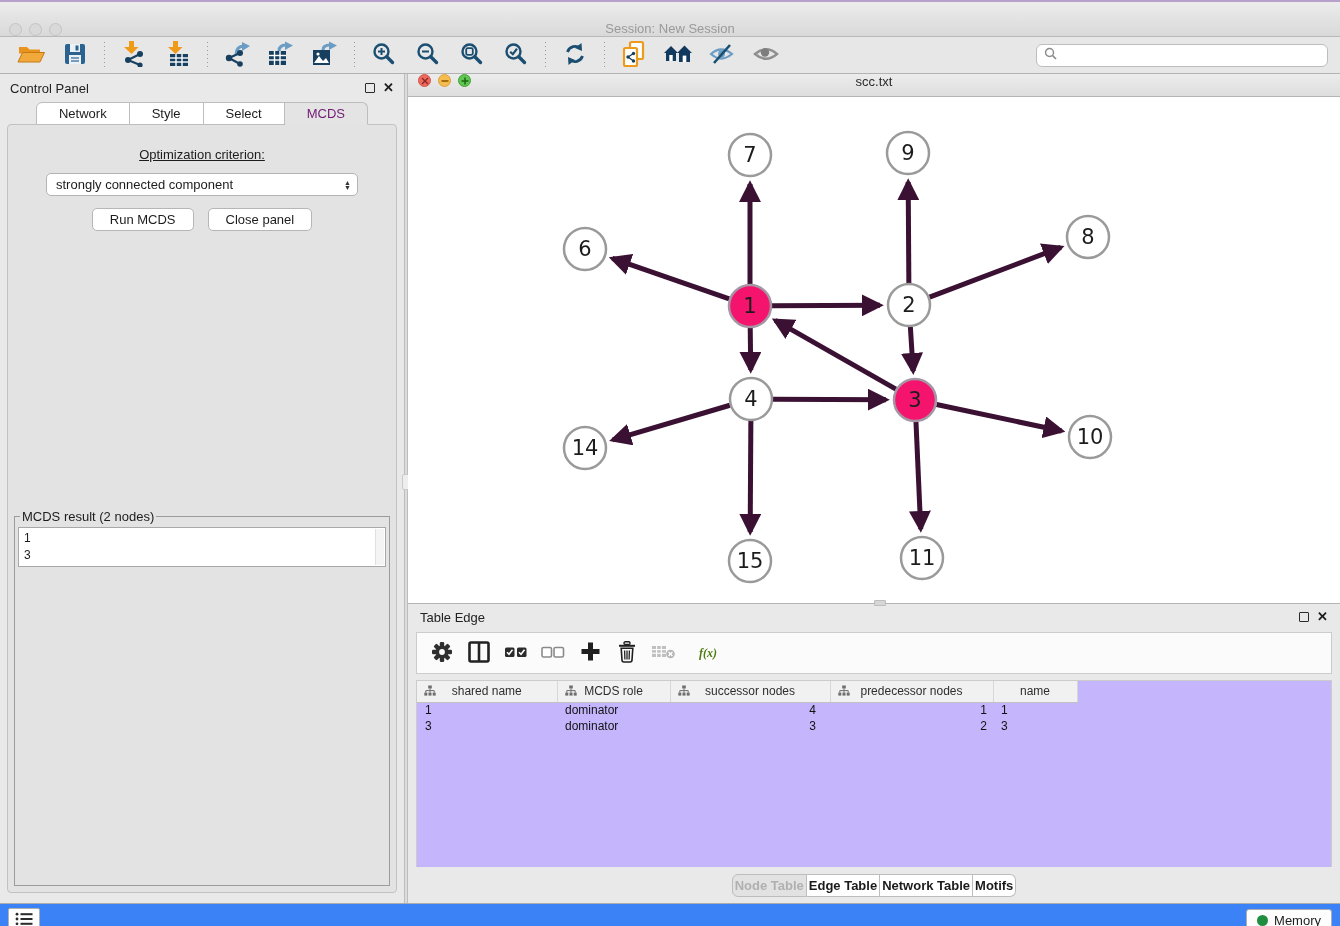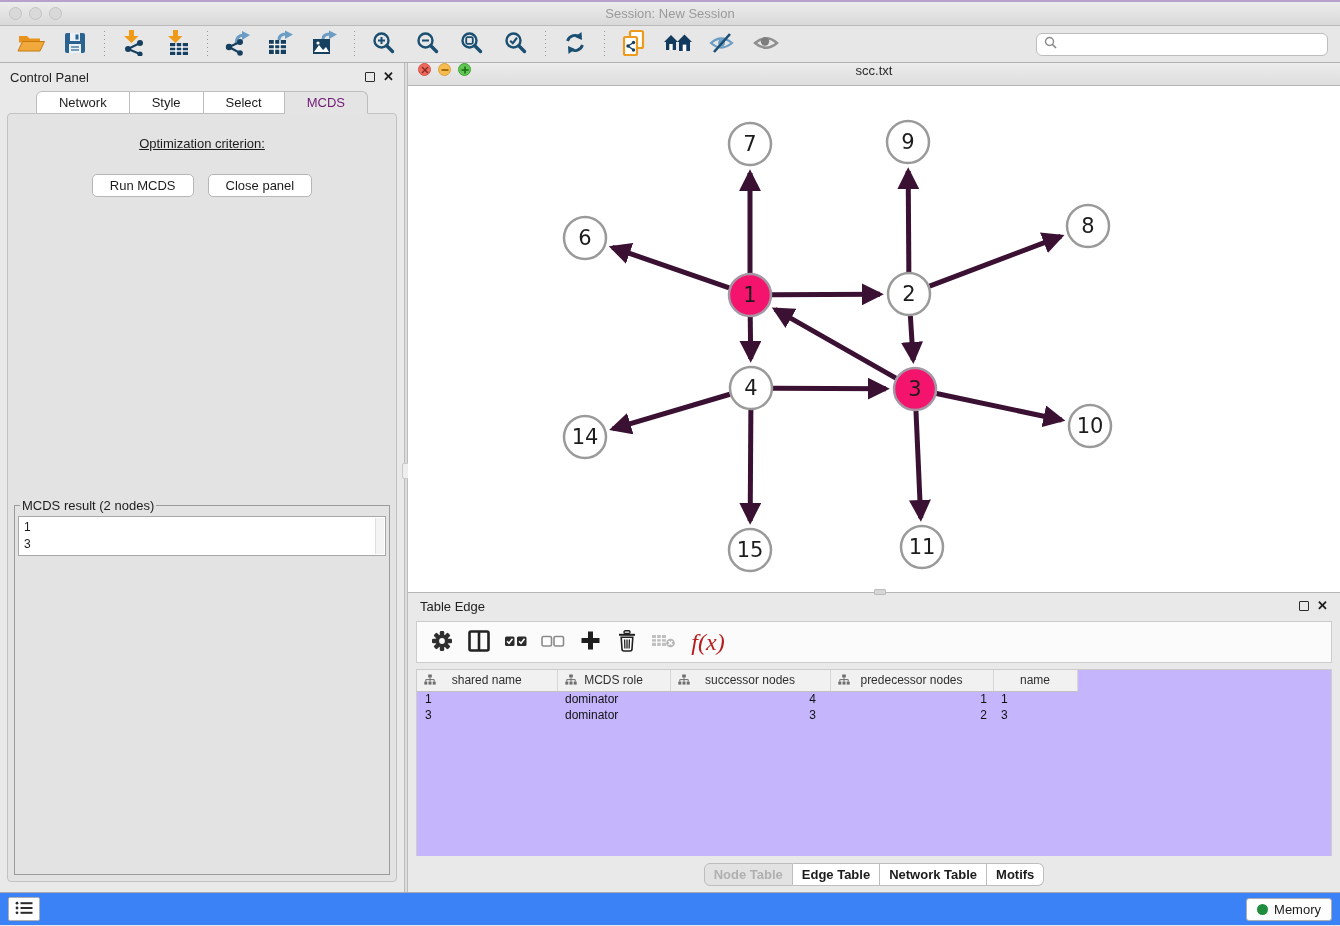--- a/index.html
+++ b/index.html
@@ -6,24 +6,24 @@
   html,body { width:1340px; height:926px; overflow:hidden; }
   body {
     font-family:"Liberation Sans", sans-serif;
     font-size:13px; color:#1c1c1c;
     background:#e8e8e8;
     -webkit-font-smoothing:antialiased;
   }
 
   
   .titlebar{
-    height:26px; border-top:2px solid #b6a0cc;
+    height:37px; border-top:2px solid #b6a0cc;
     background:linear-gradient(#ececec,#d9d9d9);
     border-bottom:1px solid #b9b9b9;
-    display:flex; align-items:center; position:relative;
+    display:flex; align-items:flex-end; position:relative;
   }
   .titlebar .traffic-inactive{ display:flex; gap:7px; margin-left:9px; }
   .dot-inactive{ width:13px; height:13px; border-radius:50%; background:#d9d9d9; border:1px solid #c3c3c3; }
   .titlebar .win-title{
     position:absolute; left:0; right:0; text-align:center;
     color:#9a9a9a; font-size:13px;
   }
 
   
   .toolbar{
@@ -111,34 +111,34 @@
   .h-handle{ position:absolute; bottom:-3px; left:50%; width:12px; height:6px; background:#d6d6d6; border:1px solid #bdbdbd; border-radius:1px; z-index:3;}
 
   
   .table-panel{ flex:1; background:#e9e9e9; display:flex; flex-direction:column; }
   .tp-header{ height:26px; display:flex; align-items:center; padding:0 12px; }
   .tp-toolbar{
     margin:2px 8px 0 8px; height:42px; background:#fbfbfb;
     border:1px solid #cccccc; display:flex; align-items:center; padding:0 10px; gap:7px;
   }
   .tp-btn{ width:30px; height:30px; display:flex; align-items:center; justify-content:center; cursor:pointer; }
-  .fx-label{ font-family:"Liberation Serif", serif; font-style:italic; font-size:24px; color:#b91c1c; }
+  .fx-label{ font-family:"Liberation Serif", serif; font-style:italic; font-size:12px; color:#4d7c0f;font-weight:bold; }
   .tp-tablewrap{ margin:6px 8px 0 8px; flex:1; background:#c4b5fd; border:1px solid #cccccc; border-bottom:none; overflow:hidden; }
   table.node-table{ border-collapse:collapse; font-size:12px; table-layout:fixed; }
   table.node-table th{
     height:21px; background:#f1f1f1; border-bottom:1px solid #c2c2c2; border-right:1px solid #d7d7d7;
     font-weight:normal; color:#2e2e2e; text-align:center; position:relative; padding:0;
   }
   th .th-inner{ display:flex; align-items:center; justify-content:center; gap:6px; }
   th .hier{ position:absolute; left:7px; top:4px; }
   table.node-table td{ height:16px; padding:0 8px; color:#111; }
   td.num{ text-align:right; }
   .tp-tabs{ height:36px; display:flex; align-items:center; justify-content:center; }
   .tp-tab{
-    height:23px; padding:0 9px; background:#fff; border:1px solid #bdbdbd; border-left-width:0;
+    height:23px; padding:0 2px; background:#fff; border:1px solid #bdbdbd; border-left-width:0;
     display:flex; align-items:center; font-size:13px; font-weight:bold; cursor:pointer; color:#1b1b1b;
   }
   .tp-tab:first-child{ border-left-width:1px; border-top-left-radius:6px; border-bottom-left-radius:6px; }
   .tp-tab:last-child{ border-top-right-radius:6px; border-bottom-right-radius:6px; }
   .tp-tab.active{ background:#e2e2e2; color:#b0b0b0; }
 
   
   .statusbar{
     height:33px; background:#3b82f6; border-top:1px solid #ababab;
     display:flex; align-items:center; padding:0 8px;
@@ -368,20 +368,27 @@
       </span>
     </div>
     <div class="cp-tabs">
       <div class="cp-tab">Network</div>
       <div class="cp-tab">Style</div>
       <div class="cp-tab">Select</div>
       <div class="cp-tab active">MCDS</div>
     </div>
     <div class="cp-content">
       <div class="opt-label">Optimization criterion:</div>
+      <div class="select-box">
+        <span>strongly connected component</span>
+        <span class="stepper">
+            <span>▲</span>
+            <span>▼</span>
+          </span>
+      </div>
       <div class="btn-row">
         <div class="push-btn">Run MCDS</div>
         <div class="push-btn">Close panel</div>
       </div>
       <fieldset class="result-box">
         <legend>MCDS result (2 nodes)</legend>
         <div class="result-text">
           <div>1</div>
           <div>3</div>
           <div class="result-scroll"></div>

